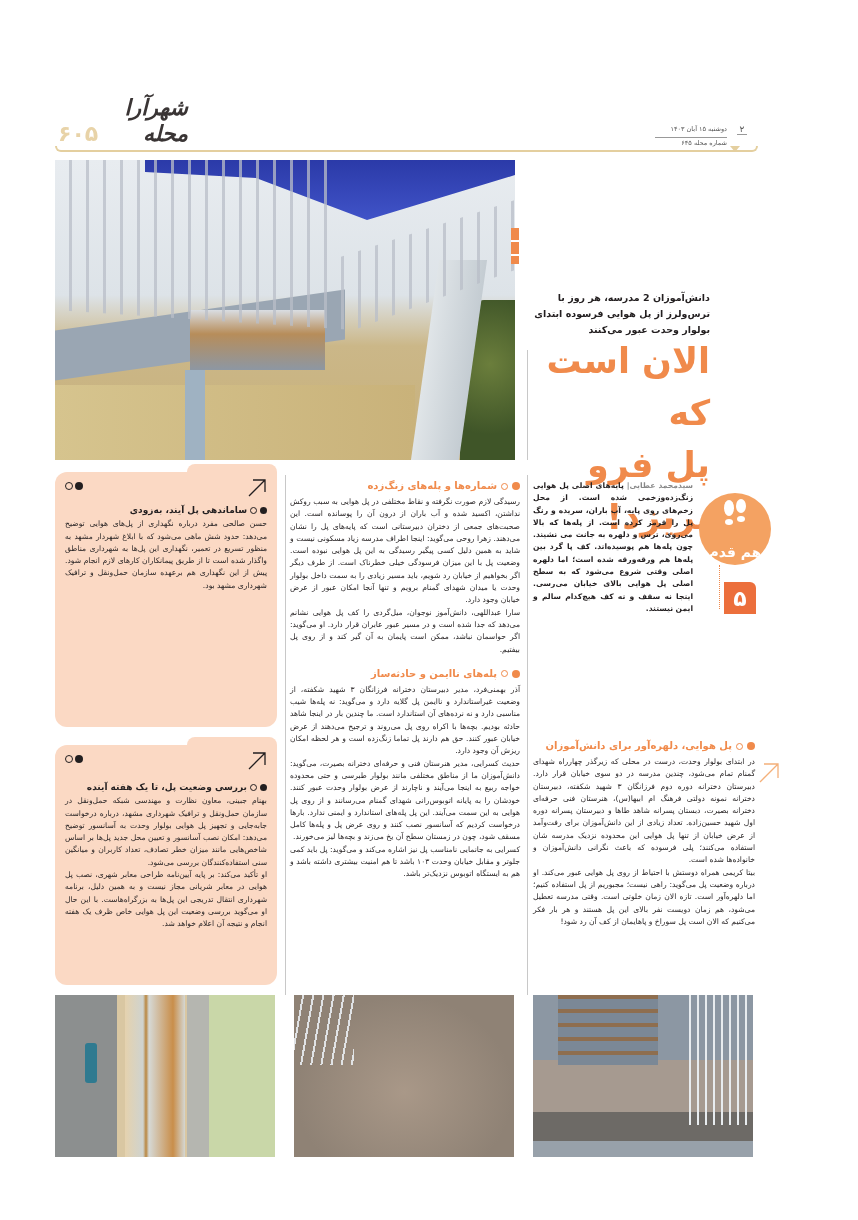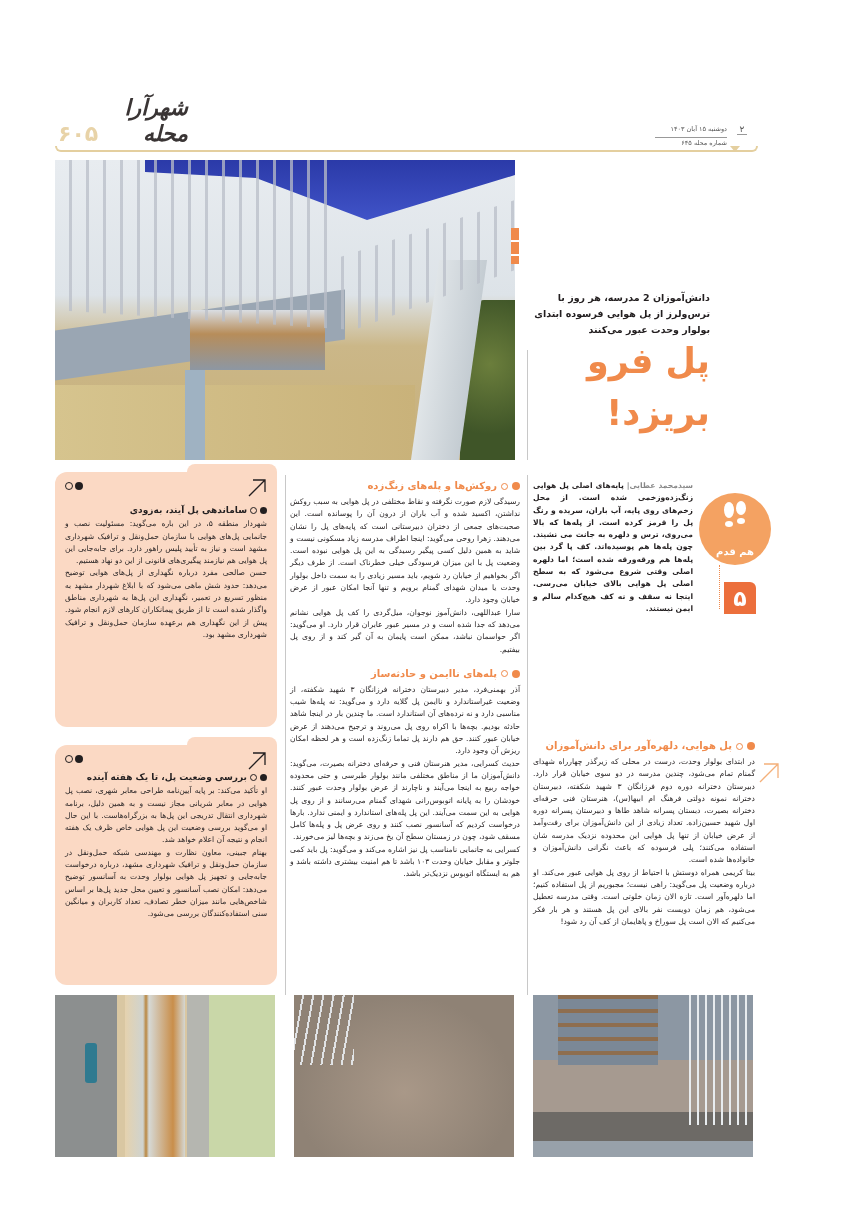--- a/index.html
+++ b/index.html
@@ -38,21 +38,21 @@
   .col p { margin-bottom: 0; }
   .byline { color: #888; font-weight: bold; }
   .lead-bold { font-weight: bold; }
   .sub-head { font-size: 10px; font-weight: bold; color: #f08a4b; display: flex; align-items: center; gap: 4px; justify-content: flex-start; margin-bottom: 2px; line-height: 16px; }
   .dot-filled { display: inline-block; width: 8px; height: 8px; border-radius: 50%; background: #f08a4b; }
   .dot-hollow { display: inline-block; width: 7px; height: 7px; border-radius: 50%; border: 1px solid #f08a4b; }
 
   
   .badge-circle { position: absolute; left: 699px; top: 493px; width: 72px; height: 72px; border-radius: 50%; background: #f4a262; display: flex; flex-direction: column; align-items: center; justify-content: center; }
   .feet { font-size: 22px; color: #fff; line-height: 24px; }
-  .badge-label { color: #fff; font-size: 10px; font-weight: bold; margin-top: 15px; }
+  .badge-label { color: #fff; font-size: 14px; font-weight: bold; margin-top: 15px; }
   .badge-dots { position: absolute; left: 719px; top: 565px; width: 0; height: 44px; border-left: 1.5px dotted #f08a4b; }
   .badge-num { position: absolute; left: 724px; top: 582px; width: 32px; height: 32px; background: #ec6f3c; color: #fff; font-size: 22px; font-weight: bold; display: flex; align-items: center; justify-content: center; border-radius: 0 6px 0 0; }
 
   .arrow-box { position: absolute; width: 22px; height: 22px; }
 
   
   .sidebox { position: absolute; left: 55px; width: 222px; background: #fbd9c4; border-radius: 12px 0 12px 12px; padding: 8px 10px 10px 10px; font-size: 7.6px; line-height: 12.3px; text-align: justify; text-align-last: right; }
   .sidebox-tab { position: absolute; right: 0; top: -8px; width: 90px; height: 10px; background: #fbd9c4; border-radius: 8px 8px 0 0; }
   .sidebox-dots { position: absolute; left: 10px; top: 10px; display: flex; gap: 2px; direction: ltr; }
   .sd-h { width: 8px; height: 8px; border-radius: 50%; border: 1.2px solid #231f20; }
@@ -95,20 +95,21 @@
   <div class="photo-pillar2"></div>
   <div class="photo-stair"></div>
   <div class="photo-landing"></div>
   <div class="photo-pillar"></div>
   <div class="photo-railing"></div>
 </div>
 <div class="orange-tab"></div>
 
 <div class="kicker">دانش‌آموزان 2 مدرسه، هر روز با ترس‌ولرز از پل هوایی فرسوده ابتدای بولوار وحدت عبور می‌کنند</div>
 <div class="headline">
+  <div>الان است که</div>
   <div>پل فرو بریزد!</div>
 </div>
 <div class="vline" style="left:527px; top:350px; height:110px;"></div>
 
 <div class="col" style="left:533px; top:480px; width:160px;">
   <p>
     <span class="byline">سیدمحمد عطایی|</span>
     <span class="lead-bold">پایه‌های اصلی پل هوایی</span>
     <span class="lead-bold">زنگ‌زده‌وزخمی شده است. از محل زخم‌های روی پایه، آب باران، سریده و رنگ پل را قرمز کرده است. از پله‌ها که بالا می‌روی، ترس و دلهره به جانت می نشیند. چون پله‌ها هم پوسیده‌اند. کف پا گرد بین پله‌ها هم ورقه‌ورقه شده است؛ اما دلهره اصلی وقتی شروع می‌شود که به سطح اصلی پل هوایی بالای خیابان می‌رسی. اینجا نه سقف و نه کف هیچ‌کدام سالم و ایمن نیستند.</span>
   </p>
@@ -137,21 +138,21 @@
     <span>پل هوایی، دلهره‌آور برای دانش‌آموزان</span>
   </div>
   <p>در ابتدای بولوار وحدت، درست در محلی که زیرگذر چهارراه شهدای گمنام تمام می‌شود، چندین مدرسه در دو سوی خیابان قرار دارد. دبیرستان دخترانه دوره دوم فرزانگان ۳ شهید شکفته، دبیرستان دخترانه نمونه دولتی فرهنگ ام ابیها(س)، هنرستان فنی حرفه‌ای دخترانه بصیرت، دبستان پسرانه شاهد طاها و دبیرستان پسرانه دوره اول شهید حسین‌زاده. تعداد زیادی از این دانش‌آموزان برای رفت‌وآمد از عرض خیابان از تنها پل هوایی این محدوده نزدیک مدرسه شان استفاده می‌کنند؛ پلی فرسوده که باعث نگرانی دانش‌آموزان و خانواده‌ها شده است.</p>
   <p>بیتا کریمی همراه دوستش با احتیاط از روی پل هوایی عبور می‌کند. او درباره وضعیت پل می‌گوید: راهی نیست؛ مجبوریم از پل استفاده کنیم؛ اما دلهره‌آور است. تازه الان زمان خلوتی است. وقتی مدرسه تعطیل می‌شود، هم زمان دویست نفر بالای این پل هستند و هر بار فکر می‌کنیم که الان است پل سوراخ و پاهایمان از کف آن رد شود!</p>
 </div>
 
 <div class="col" style="left:290px; top:478px; width:230px;">
   <div class="sub-head">
     <span class="dot-filled"></span>
     <span class="dot-hollow"></span>
-    <span>روکش‌ها و پله‌های زنگ‌زده</span>
+    <span>شماره‌ها و پله‌های زنگ‌زده</span>
   </div>
   <p>رسیدگی لازم صورت نگرفته و نقاط مختلفی در پل هوایی به سبب روکش نداشتن، اکسید شده و آب باران از درون آن را پوسانده است. این صحبت‌های جمعی از دختران دبیرستانی است که پایه‌های پل را نشان می‌دهند. زهرا روحی می‌گوید: اینجا اطراف مدرسه زیاد مسکونی نیست و شاید به همین دلیل کسی پیگیر رسیدگی به این پل هوایی نبوده است. وضعیت پل با این میزان فرسودگی خیلی خطرناک است. از طرف دیگر اگر بخواهیم از خیابان رد شویم، باید مسیر زیادی را به سمت داخل بولوار وحدت یا میدان شهدای گمنام برویم و تنها آنجا امکان عبور از عرض خیابان وجود دارد.</p>
   <p>سارا عبداللهی، دانش‌آموز نوجوان، میل‌گردی را کف پل هوایی نشانم می‌دهد که جدا شده است و در مسیر عبور عابران قرار دارد. او می‌گوید: اگر حواسمان نباشد، ممکن است پایمان به آن گیر کند و از روی پل بیفتیم.</p>
   <div class="sub-head" style="margin-top:10px;">
     <span class="dot-filled"></span>
     <span class="dot-hollow"></span>
     <span>پله‌های ناایمن و حادثه‌ساز</span>
   </div>
   <p>آذر بهمنی‌فرد، مدیر دبیرستان دخترانه فرزانگان ۳ شهید شکفته، از وضعیت غیراستاندارد و ناایمن پل گلایه دارد و می‌گوید: نه پله‌ها شیب مناسبی دارد و نه نرده‌های آن استاندارد است. ما چندین بار در اینجا شاهد حادثه بودیم. بچه‌ها با اکراه روی پل می‌روند و ترجیح می‌دهند از عرض خیابان عبور کنند. حق هم دارند پل تماما زنگ‌زده است و هر لحظه امکان ریزش آن وجود دارد.</p>
   <p>حدیث کسرایی، مدیر هنرستان فنی و حرفه‌ای دخترانه بصیرت، می‌گوید: دانش‌آموزان ما از مناطق مختلفی مانند بولوار طبرسی و حتی محدوده خواجه ربیع به اینجا می‌آیند و ناچارند از عرض بولوار وحدت عبور کنند. خودشان را به پایانه اتوبوس‌رانی شهدای گمنام می‌رسانند و از روی پل هوایی به این سمت می‌آیند. این پل پله‌های استاندارد و ایمنی ندارد. بارها درخواست کردیم که آسانسور نصب کنند و روی عرض پل و پله‌ها کامل مسقف شود، چون در زمستان سطح آن یخ می‌زند و بچه‌ها لیز می‌خورند.</p>
@@ -166,40 +167,39 @@
     <span class="sd-f"></span>
   </div>
   <svg class="sidebox-arrow" viewBox="0 0 20 20">
     <path d="M2 18 L18 2 M6 2 H18 V14" stroke="#231f20" stroke-width="1.3" fill="none"></path>
   </svg>
   <div class="sidebox-title">
     <span class="st-dot-f"></span>
     <span class="st-dot-h"></span>
     <span>ساماندهی پل آیند، به‌زودی</span>
   </div>
-  <p>شهردار منطقه ۵، در این باره می‌گوید: مسئولیت نصب و جانمایی پل‌های هوایی با سازمان حمل‌ونقل و ترافیک شهرداری مشهد است و نیاز به تأیید پلیس راهور دارد. برای جابه‌جایی این پل هوایی هم نیازمند پیگیری‌های قانونی از این دو نهاد هستیم.</p>
   <p>حسن صالحی مفرد درباره نگهداری از پل‌های هوایی توضیح می‌دهد: حدود شش ماهی می‌شود که با ابلاغ شهردار مشهد به منظور تسریع در تعمیر، نگهداری این پل‌ها به شهرداری مناطق واگذار شده است تا از طریق پیمانکاران کارهای لازم انجام شود. پیش از این نگهداری هم برعهده سازمان حمل‌ونقل و ترافیک شهرداری مشهد بود.</p>
 </div>
 
 <div class="sidebox" style="top:745px; height:240px;">
   <div class="sidebox-tab"></div>
   <div class="sidebox-dots">
     <span class="sd-h"></span>
     <span class="sd-f"></span>
   </div>
   <svg class="sidebox-arrow" viewBox="0 0 20 20">
     <path d="M2 18 L18 2 M6 2 H18 V14" stroke="#231f20" stroke-width="1.3" fill="none"></path>
   </svg>
-  <div class="sidebox-title" style="margin-top:18px;">
+  <div class="sidebox-title" style="margin-top:28px;">
     <span class="st-dot-f"></span>
     <span class="st-dot-h"></span>
     <span>بررسی وضعیت پل، تا یک هفته آینده</span>
   </div>
+  <p>بهنام جبینی، معاون نظارت و مهندسی شبکه حمل‌ونقل در سازمان حمل‌ونقل و ترافیک شهرداری مشهد، درباره درخواست جابه‌جایی و تجهیز پل هوایی بولوار وحدت به آسانسور توضیح می‌دهد: امکان نصب آسانسور و تعیین محل جدید پل‌ها بر اساس شاخص‌هایی مانند میزان خطر تصادف، تعداد کاربران و میانگین سنی استفاده‌کنندگان بررسی می‌شود.</p>
   <p>او تأکید می‌کند: بر پایه آیین‌نامه طراحی معابر شهری، نصب پل هوایی در معابر شریانی مجاز نیست و به همین دلیل، برنامه شهرداری انتقال تدریجی این پل‌ها به بزرگراه‌هاست. با این حال او می‌گوید بررسی وضعیت این پل هوایی خاص ظرف یک هفته انجام و نتیجه آن اعلام خواهد شد.</p>
-  <p>بهنام جبینی، معاون نظارت و مهندسی شبکه حمل‌ونقل در سازمان حمل‌ونقل و ترافیک شهرداری مشهد، درباره درخواست جابه‌جایی و تجهیز پل هوایی بولوار وحدت به آسانسور توضیح می‌دهد: امکان نصب آسانسور و تعیین محل جدید پل‌ها بر اساس شاخص‌هایی مانند میزان خطر تصادف، تعداد کاربران و میانگین سنی استفاده‌کنندگان بررسی می‌شود.</p>
 </div>
 
 <div class="bphoto bp1">
   <div class="bin"></div>
   <div class="pole"></div>
 </div>
 <div class="bphoto bp2">
   <div class="rail"></div>
 </div>
 <div class="bphoto bp3">

